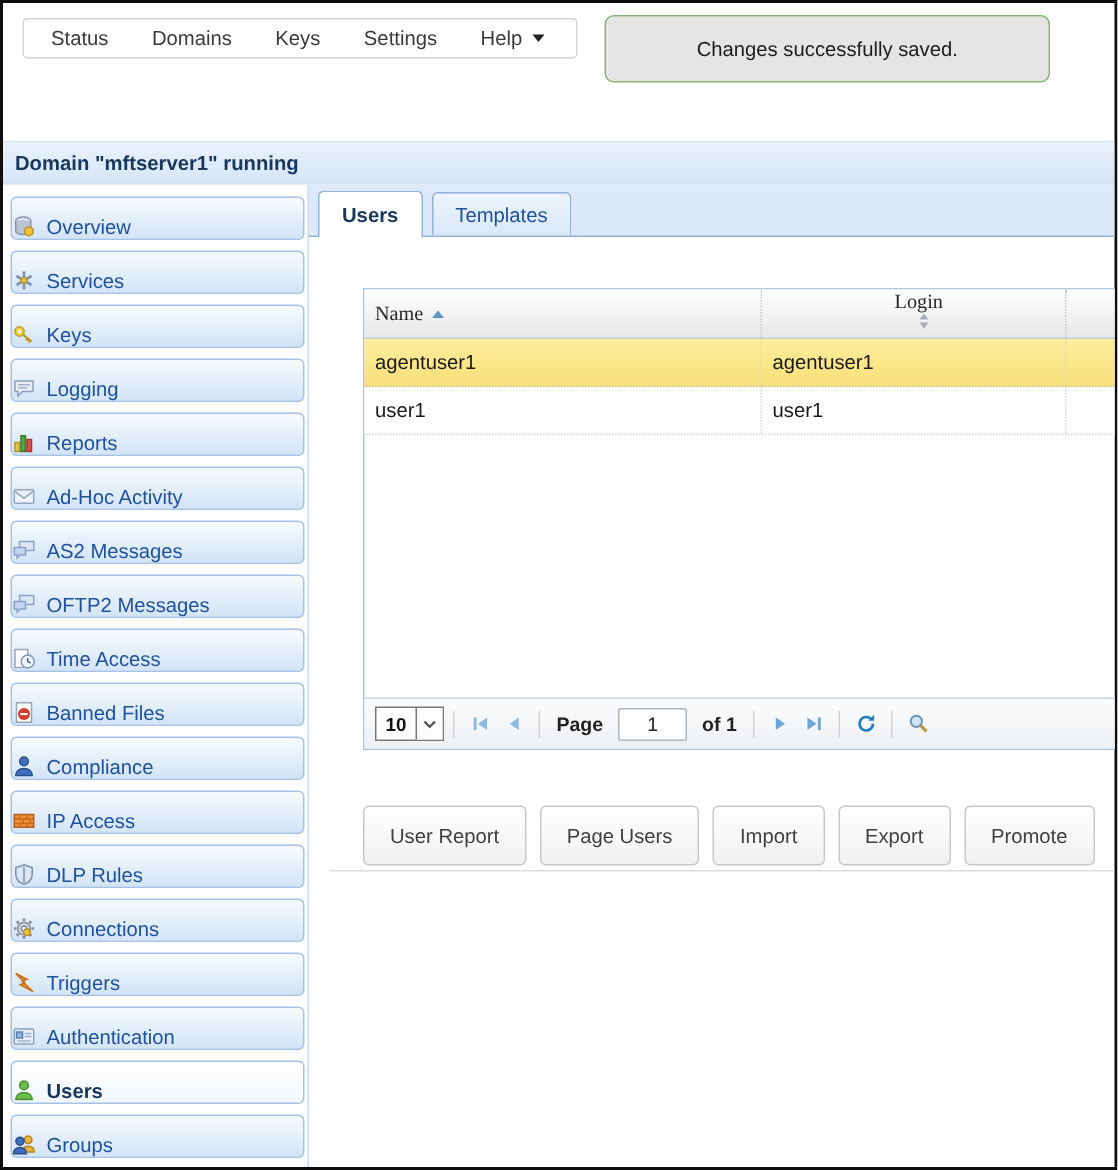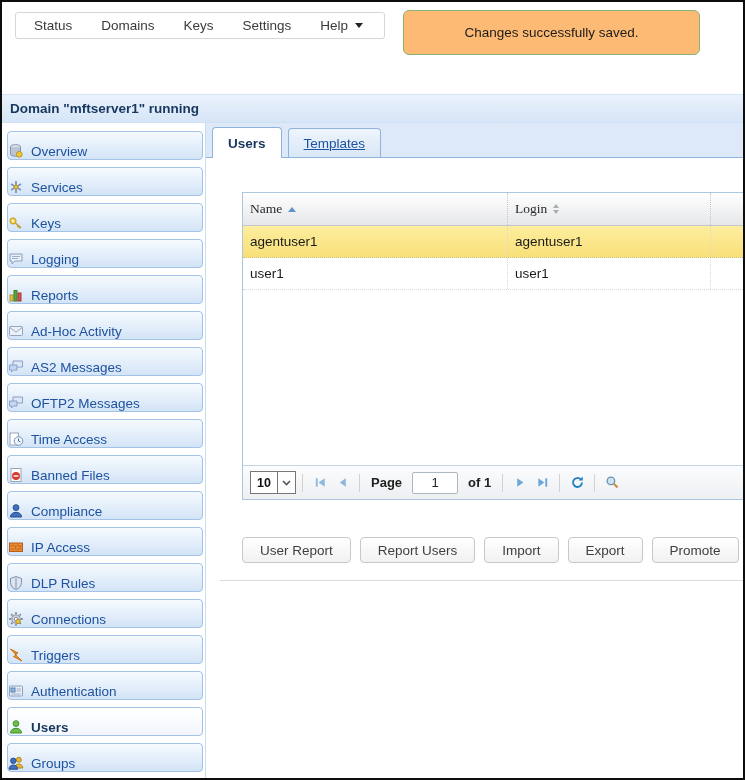--- a/index.html
+++ b/index.html
@@ -13,21 +13,21 @@
     position:absolute;left:13px;top:10px;width:370px;height:27px;box-sizing:border-box;
     border:1px solid #d6d6d6;border-radius:3px;background:#fff;
     display:flex;align-items:center;padding:0 18px;gap:29px;
   }
   .menu-item{font-size:13.5px;color:#3a3a3a;cursor:pointer;white-space:nowrap;display:flex;align-items:center;}
   .caret{width:0;height:0;border-left:4px solid transparent;border-right:4px solid transparent;
     border-top:5px solid #222;margin-left:7px;display:inline-block;}
   
   #alert{
     position:absolute;left:401px;top:8px;width:297px;height:45px;box-sizing:border-box;
-    background:#fdba74;border:1px solid #85b574;border-radius:6px;
+    background:#e5e5e5;border:1px solid #85b574;border-radius:6px;
     display:flex;align-items:center;justify-content:center;
     font-size:13.5px;color:#1c1c1c;
   }
   
   #domainbar{
     position:absolute;left:0;top:92px;width:100%;height:29px;box-sizing:border-box;
     background:linear-gradient(180deg,#eaf2fc,#d6e5f7);
     border-top:1px solid #d5e3f4;border-bottom:1px solid #cfe0f2;
     line-height:27px;padding-left:8px;font-size:13.5px;font-weight:bold;color:#17375e;
   }
@@ -53,36 +53,36 @@
     position:absolute;left:204px;top:121px;right:0;height:35px;box-sizing:border-box;
     background:#dde9f8;border-bottom:1px solid #8fb3da;
     display:flex;align-items:flex-end;padding-left:6px;
   }
   .tab{
     box-sizing:border-box;border:1px solid #8fb3da;border-bottom:none;
     border-radius:4px 4px 0 0;padding:0 15px;margin-right:6px;
     font-size:13.5px;display:flex;align-items:center;cursor:pointer;
   }
   .tab.active{height:31px;background:#fff;font-weight:bold;color:#17375e;margin-bottom:-1px;}
-  .tab.inactive{height:29px;background:linear-gradient(180deg,#eef5fc,#d8e7f7);color:#1e52a0;text-decoration:underline;}
+  .tab.inactive{height:29px;background:linear-gradient(180deg,#eef5fc,#d8e7f7);color:#1e52a0;}
   
   #grid{
     position:absolute;left:240px;top:190px;width:520px;height:308px;box-sizing:border-box;
     border:1px solid #adc6e0;background:#fff;
   }
   #grid-header{
     display:flex;height:33px;box-sizing:border-box;
     background:linear-gradient(180deg,#ffffff,#e6e7e9);
     border-bottom:1px solid #c3c6ca;
   }
   .hcell{
     box-sizing:border-box;display:flex;align-items:center;padding-left:7px;
     font-size:13.5px;color:#26292c;border-right:1px dotted #c4c4c4;cursor:pointer;font-family:Liberation Serif, serif;
   }
-  .hcell.c0{width:265px;} .hcell.c1{width:203px;} .hcell.c2{flex:1;border-right:none;}
+  .hcell.c0{width:265px;} .hcell.c1{width:203px;flex-direction:column;} .hcell.c2{flex:1;border-right:none;}
   .sort-asc{width:0;height:0;border-left:4px solid transparent;border-right:4px solid transparent;
     border-bottom:5px solid #5e93c8;margin-left:6px;}
   .sort-both{display:inline-flex;flex-direction:column;margin-left:6px;gap:2px;}
   .sort-both i{display:block;width:0;height:0;border-left:3.5px solid transparent;border-right:3.5px solid transparent;}
   .sort-both .up{border-bottom:4px solid #a8adb5;}
   .sort-both .dn{border-top:4px solid #a8adb5;}
   .grow{display:flex;height:32px;box-sizing:border-box;border-bottom:1px dotted #d6d6d6;cursor:pointer;background:#fff;}
   .grow.selected{background:linear-gradient(180deg,#fdee9e,#f8df79);border-bottom:1px dotted #cbbd85;}
   .gcell{box-sizing:border-box;display:flex;align-items:center;padding-left:7px;
     font-size:13.5px;color:#1a1a1a;border-right:1px dotted #d8d8d8;overflow:hidden;}
@@ -99,21 +99,21 @@
   .pagesize .arrowbox{width:17px;border-left:1px solid #767676;display:flex;align-items:center;justify-content:center;background:#fdfdfd;}
   .psep{width:1px;height:18px;background:#d2d2d2;margin:0 6px;}
   .pbtn{width:18px;height:18px;display:flex;align-items:center;justify-content:center;cursor:pointer;margin:0 2px;}
   .pbtn svg{width:15px;height:15px;display:block;}
   .plabel{font-weight:600;margin:0 5px;white-space:nowrap;}
   #page-input{width:46px;height:22px;box-sizing:border-box;border:1px solid #aeb6bf;border-radius:2px;
     text-align:center;font-size:13px;font-family:"Liberation Sans",sans-serif;color:#222;margin:0 5px;}
   
   #actions{position:absolute;left:240px;top:535px;display:flex;gap:9px;}
   .abtn{
-    height:26px;box-sizing:border-box;border:1px solid #c8c8c8;border-radius:4px;
+    height:40px;box-sizing:border-box;border:1px solid #c8c8c8;border-radius:4px;
     background:linear-gradient(180deg,#ffffff,#f1f1f1);
     font-size:13.5px;color:#404040;padding:0 17px;display:flex;align-items:center;cursor:pointer;
     font-family:"Liberation Sans",sans-serif;white-space:nowrap;
   }
   #bottom-divider{position:absolute;left:218px;right:0;top:578px;height:1px;background:#dcdcdc;}
 </style>
 </head>
 <body>
 
 <div id="screen">
@@ -439,21 +439,21 @@
         <svg viewBox="0 0 16 16">
             <circle cx="6.3" cy="6.3" r="4" fill="#cfe4f2" stroke="#6c92ae" stroke-width="1.4"></circle>
             <line x1="9.4" y1="9.4" x2="13.4" y2="13.4" stroke="#c8913f" stroke-width="2.3"></line>
           </svg>
       </span>
     </div>
   </div>
 
   <div id="actions">
       <button class="abtn">User Report</button>
-      <button class="abtn">Report Users</button>
+      <button class="abtn">Page Users</button>
       <button class="abtn">Import</button>
       <button class="abtn">Export</button>
       <button class="abtn">Promote</button>
     </div>
 
   <div id="bottom-divider"></div>
 
 </div>
 
 </body></html>

